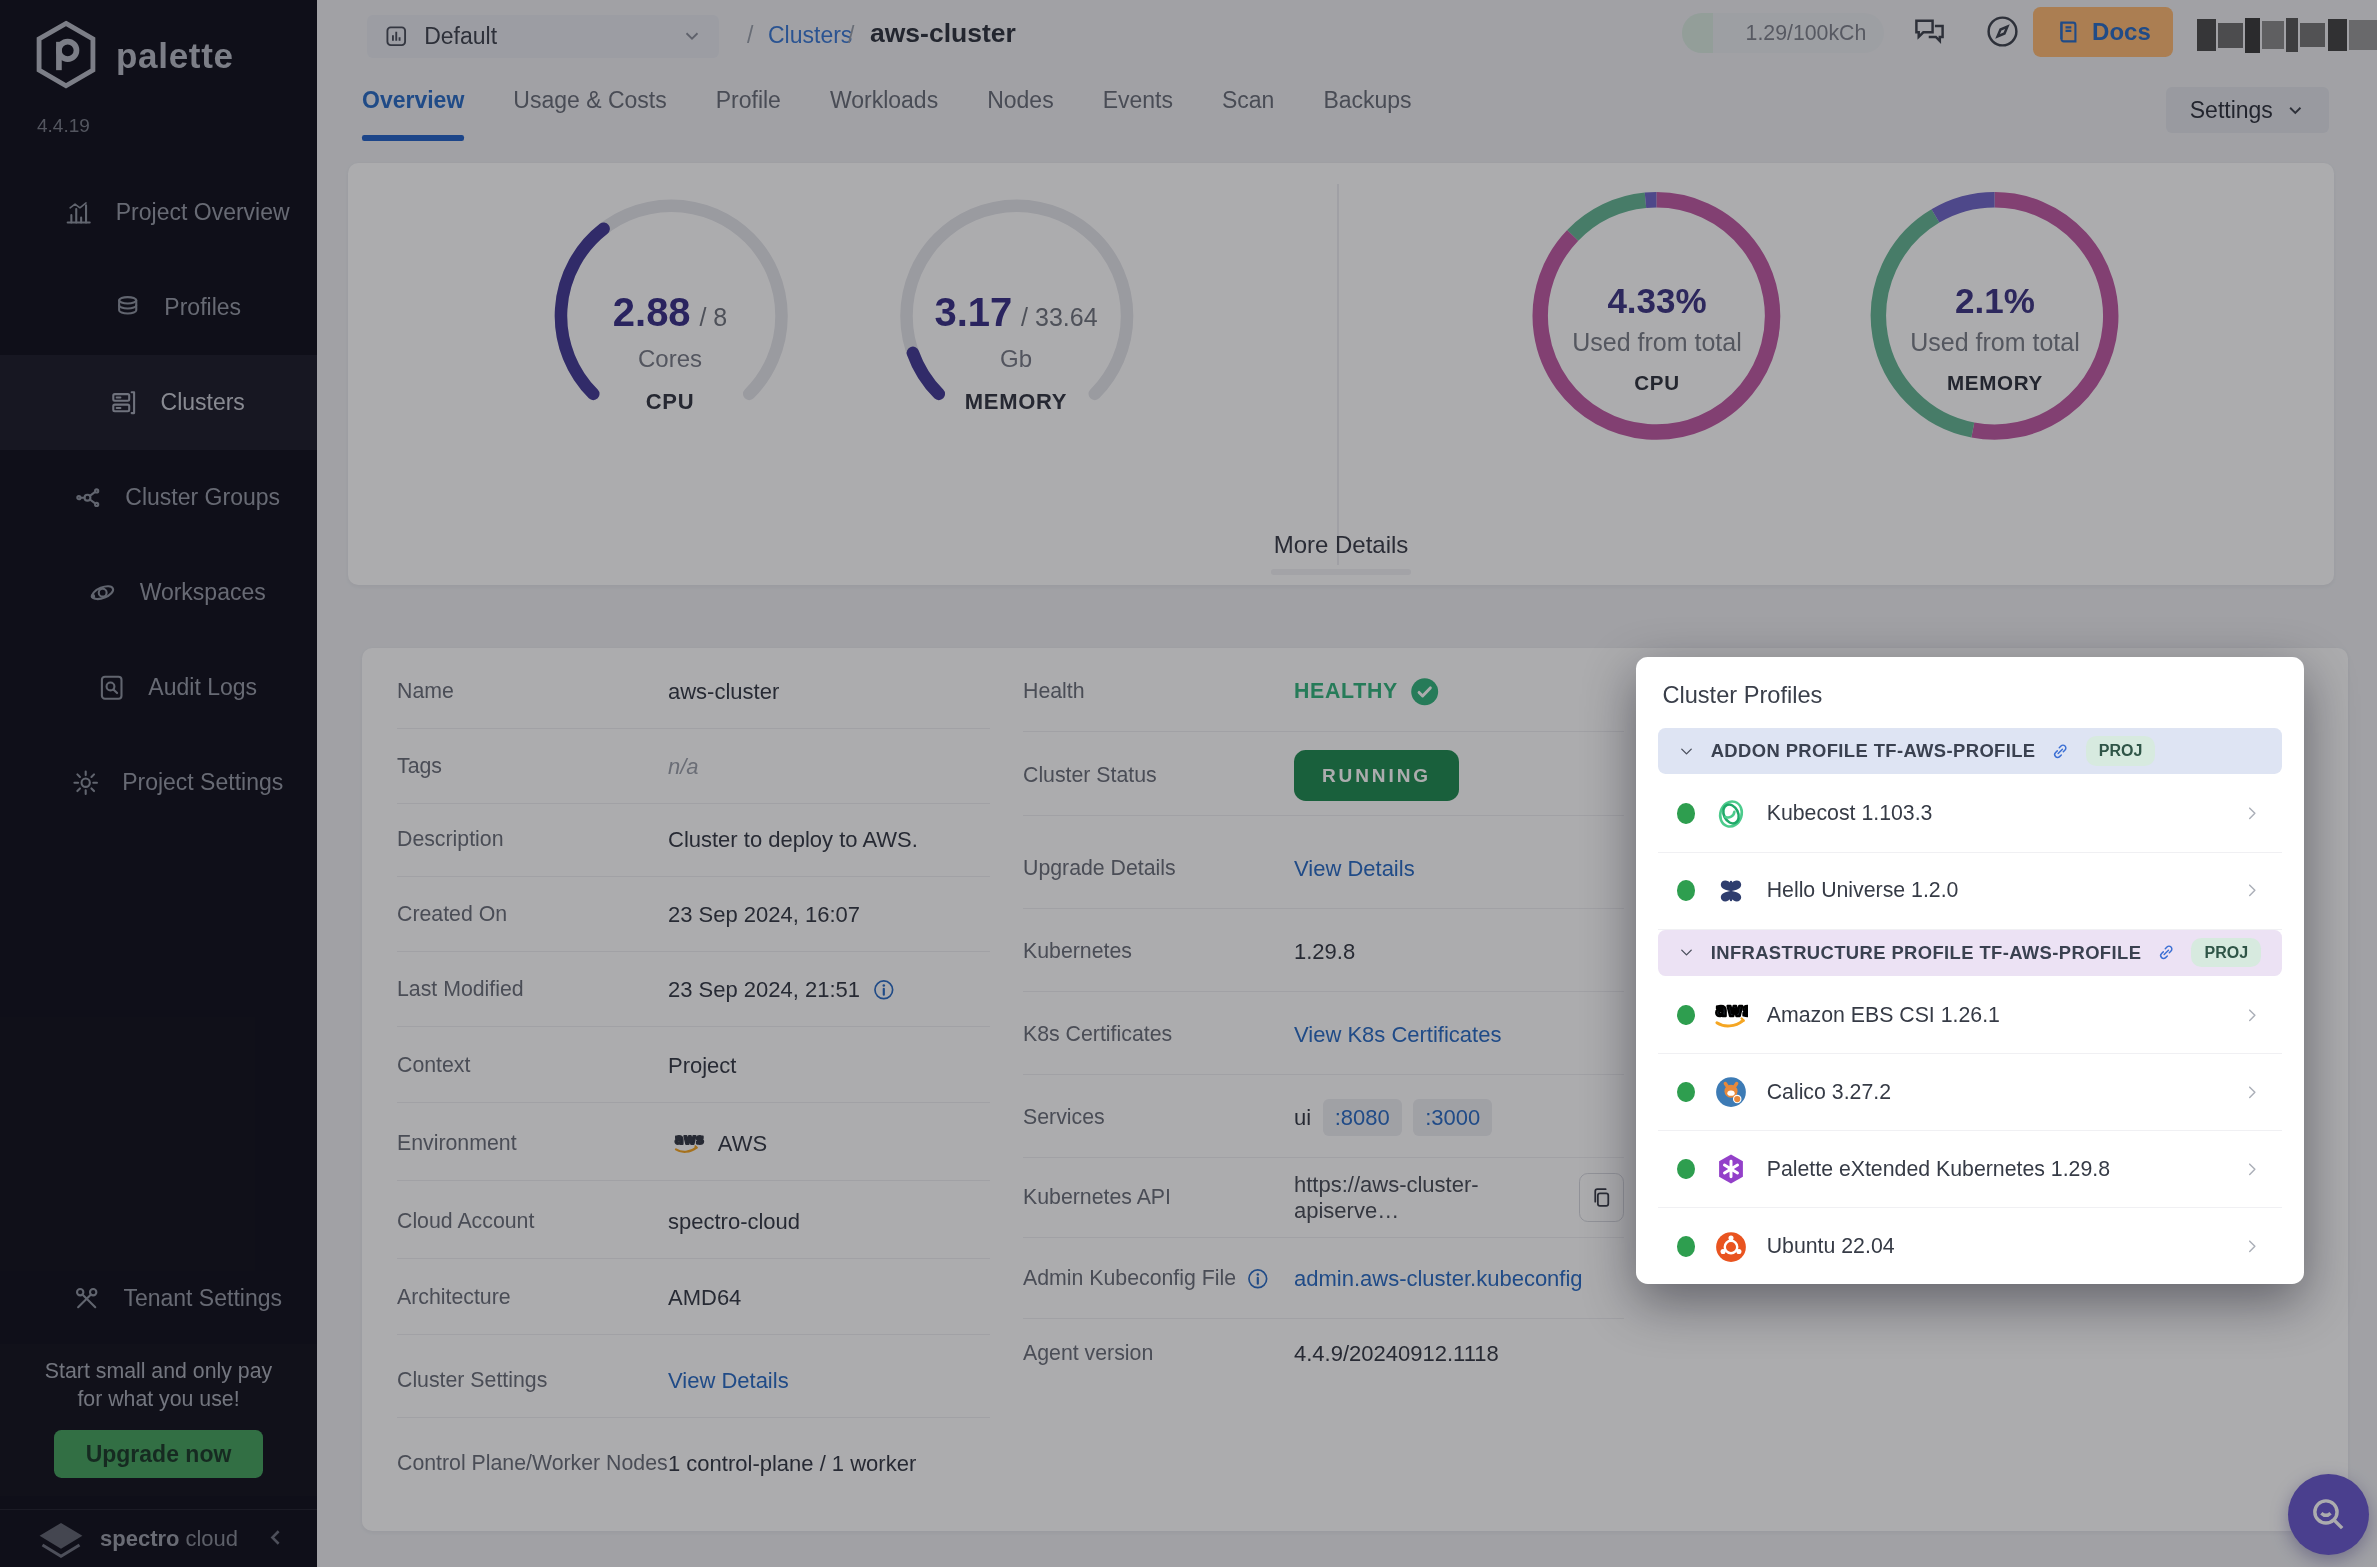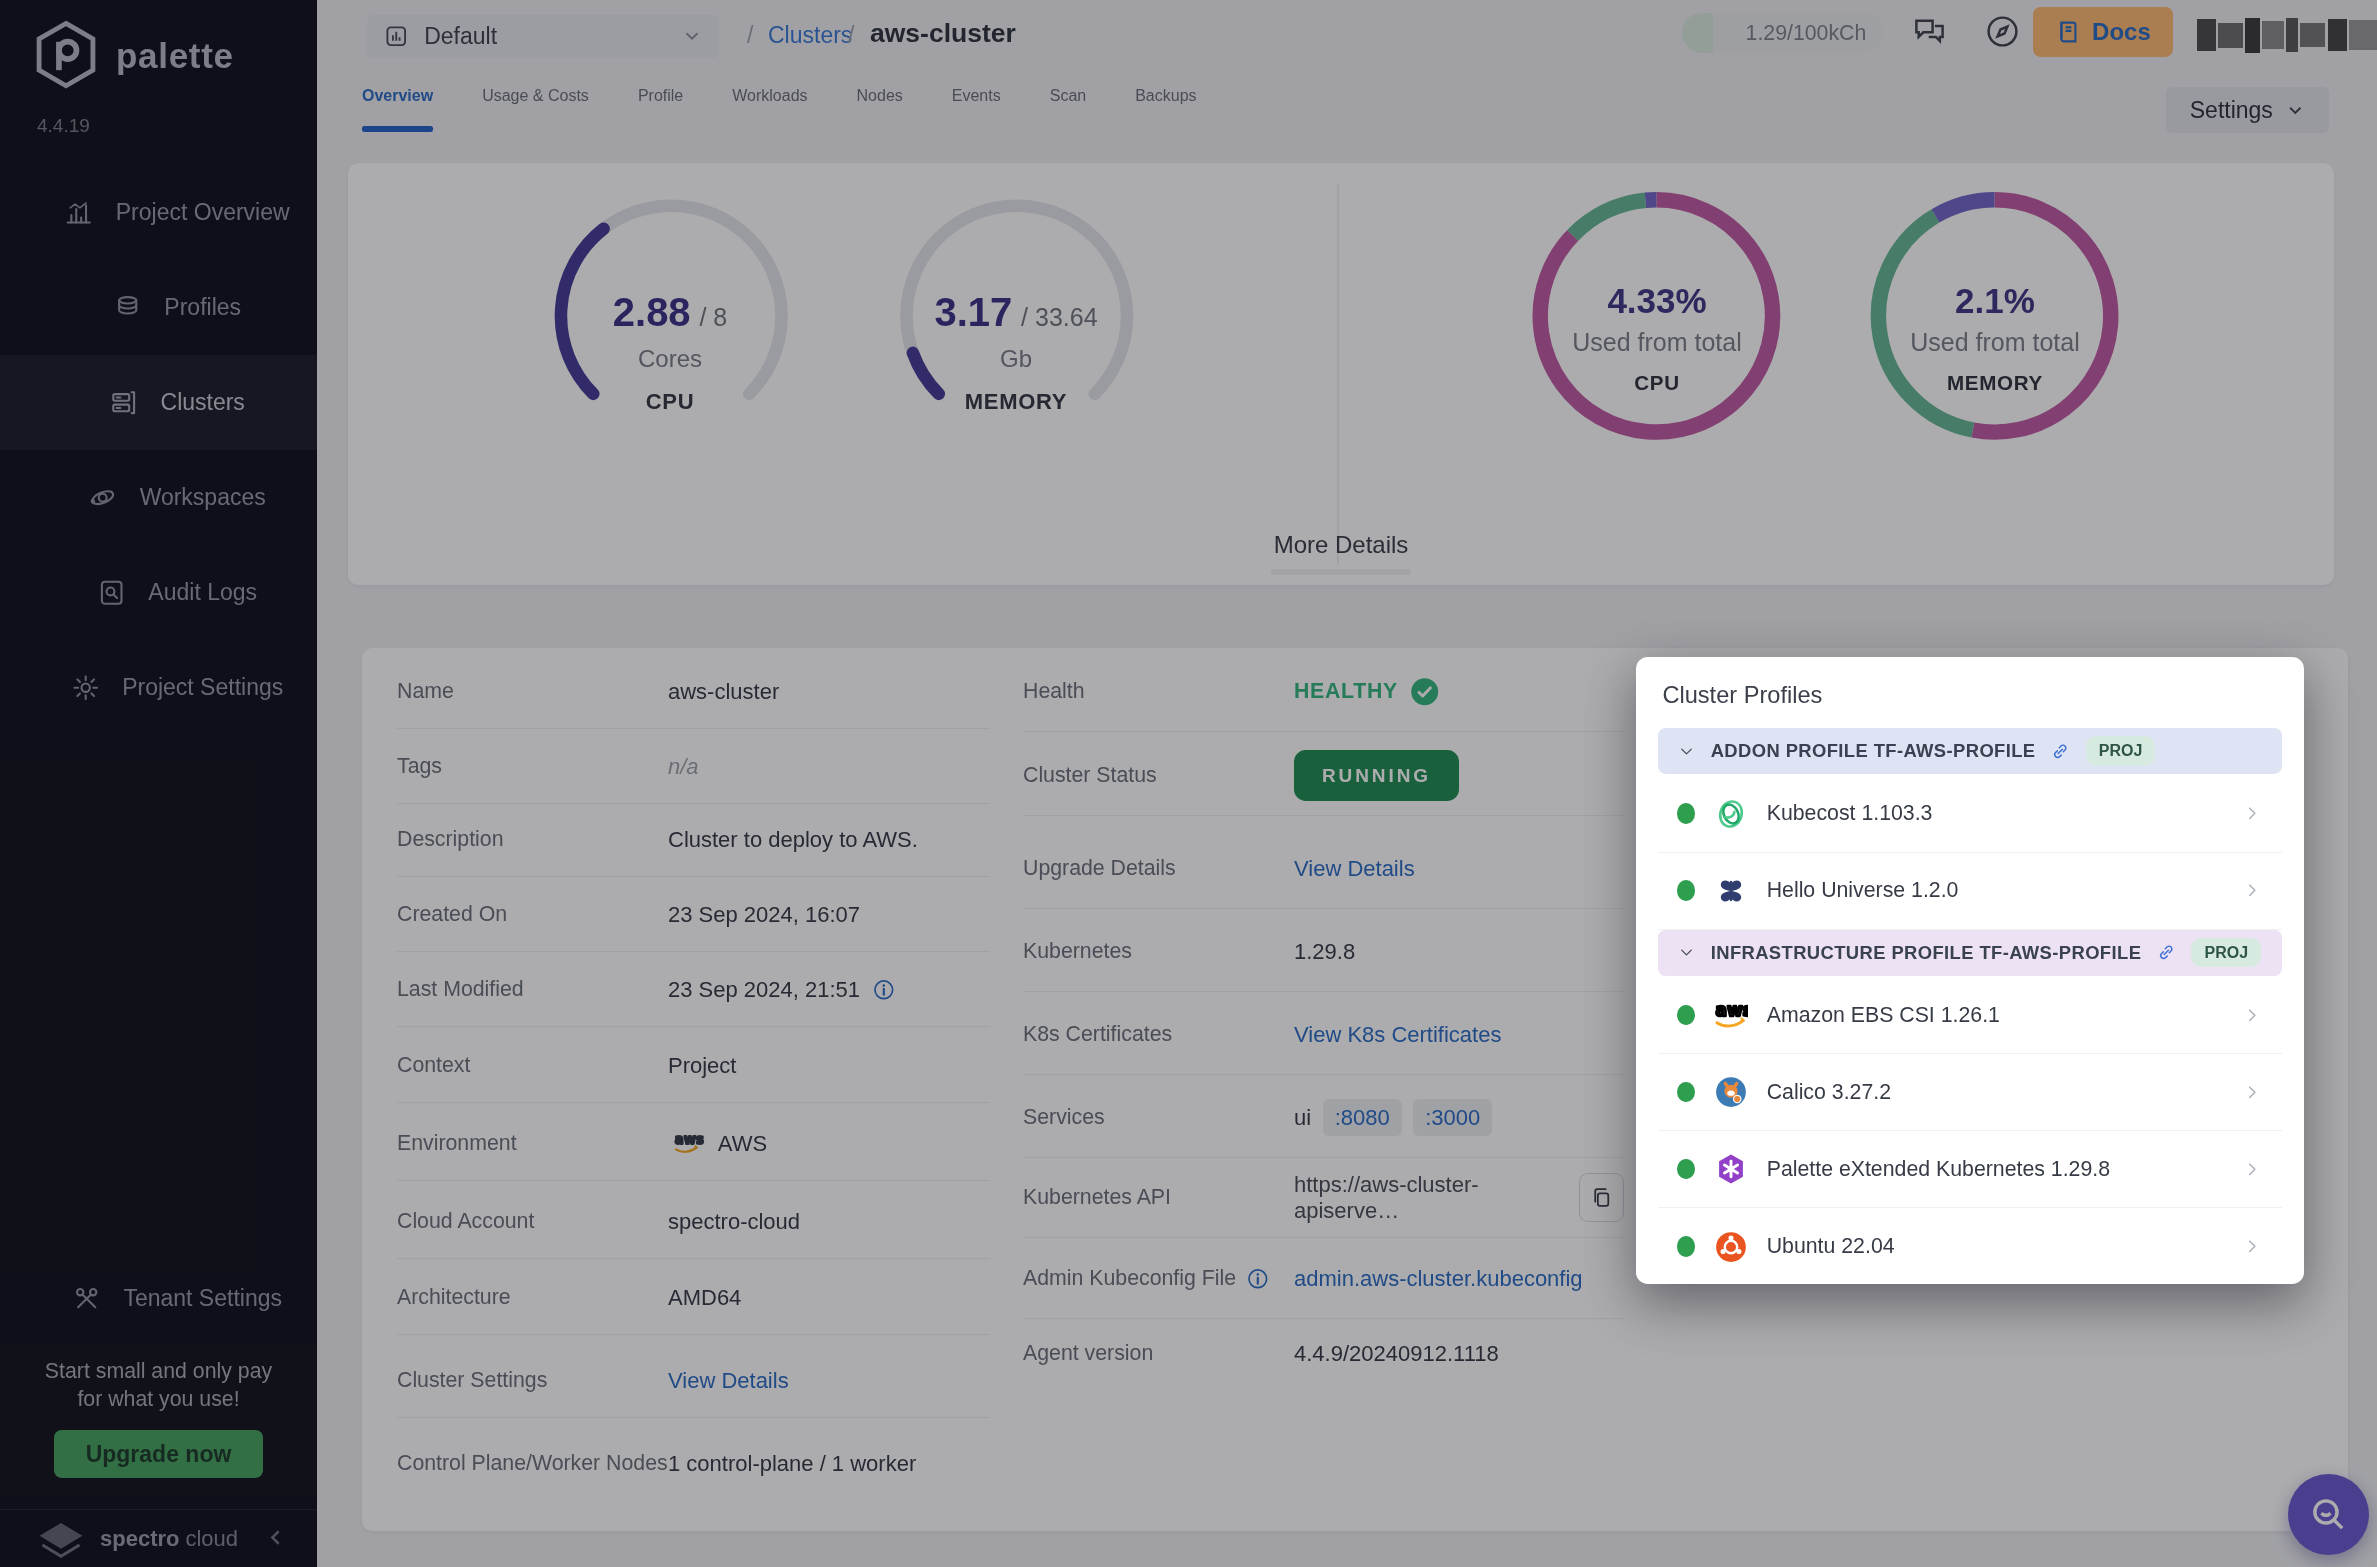--- a/index.html
+++ b/index.html
@@ -49,21 +49,21 @@
   .top-ico{position:absolute;top:13.2px;width:37px;height:37px;color:#3F434E;cursor:pointer;}
   .docs-chip{position:absolute;left:2033px;top:7.4px;width:140px;height:50px;background:#fdba74;border-radius:7.4px;
              display:flex;align-items:center;justify-content:center;gap:8.8px;color:#2B6CC4;cursor:pointer;}
   .docs-chip svg{width:28px;height:28px;}
   .docs-chip span{font-size:24px;font-weight:600;}
   .censored{position:absolute;left:2197px;top:17.7px;height:35px;display:flex;align-items:center;gap:2.2px;}
   .censored i{display:inline-block;}
 
   
   .tabs{position:absolute;left:362px;top:87px;display:flex;gap:49px;align-items:center;}
-  .tab{font-size:16px;color:#6A6E79;padding-bottom:26.5px;cursor:pointer;position:relative;}
+  .tab{font-size:23px;color:#6A6E79;padding-bottom:26.5px;cursor:pointer;position:relative;}
   .tab.active{color:#2B6CC4;font-weight:600;}
   .tab.active::after{content:"";position:absolute;left:0;right:0;bottom:0;height:5.2px;background:#2563C7;border-radius:2.2px;}
   .settings-btn{position:absolute;left:2166px;top:87px;width:163px;height:46px;background:#E2E4EA;border-radius:5.9px;
                 display:flex;align-items:center;justify-content:center;gap:11.8px;font-size:23px;color:#2F333E;cursor:pointer;}
   .settings-btn svg{width:20.6px;height:20.6px;color:#3F434E;}
 
   
   .card{position:absolute;background:#fff;border-radius:10.3px;box-shadow:0 1.5px 4.4px rgba(30,35,60,.05);}
   .card1{left:348px;top:163px;width:1986px;height:422px;}
   .vdivider{position:absolute;left:989px;top:20.6px;width:1.5px;height:381px;background:#EDEDF1;}
@@ -156,20 +156,30 @@
           <span>Profiles</span>
         </div>
         <div class="nav-item active">
           <svg viewBox="0 0 24 24" fill="none" stroke="currentColor" stroke-width="1.7" stroke-linecap="round" stroke-linejoin="round">
             <rect x="3.5" y="5" width="13" height="5.4" rx="1.2"></rect>
             <rect x="3.5" y="13.6" width="13" height="5.4" rx="1.2"></rect>
             <path d="M20.5 3.5v17M20.5 3.5h-2M20.5 20.5h-2"></path>
             <path d="M6.3 7.7h3M6.3 16.3h3"></path>
           </svg>
           <span>Clusters</span>
+        </div>
+        <div class="nav-item">
+          <svg viewBox="0 0 24 24" fill="none" stroke="currentColor" stroke-width="1.7" stroke-linecap="round" stroke-linejoin="round">
+            <circle cx="11" cy="12" r="2.4"></circle>
+            <circle cx="4" cy="12" r="1.3"></circle>
+            <circle cx="18.5" cy="6.5" r="1.3"></circle>
+            <circle cx="18.5" cy="17.5" r="1.3"></circle>
+            <path d="M5.5 12h3M13 10.5l4-3M13 13.5l4 3"></path>
+          </svg>
+          <span>Cluster Groups</span>
         </div>
         <div class="nav-item">
           <svg viewBox="0 0 24 24" fill="none" stroke="currentColor" stroke-width="1.7" stroke-linecap="round" stroke-linejoin="round">
             <circle cx="12" cy="12" r="3.2"></circle>
             <ellipse cx="12" cy="12" rx="9" ry="4.3" transform="rotate(-22 12 12)"></ellipse>
             <circle cx="4" cy="15" r="1" fill="currentColor"></circle>
           </svg>
           <span>Workspaces</span>
         </div>
         <div class="nav-item">

